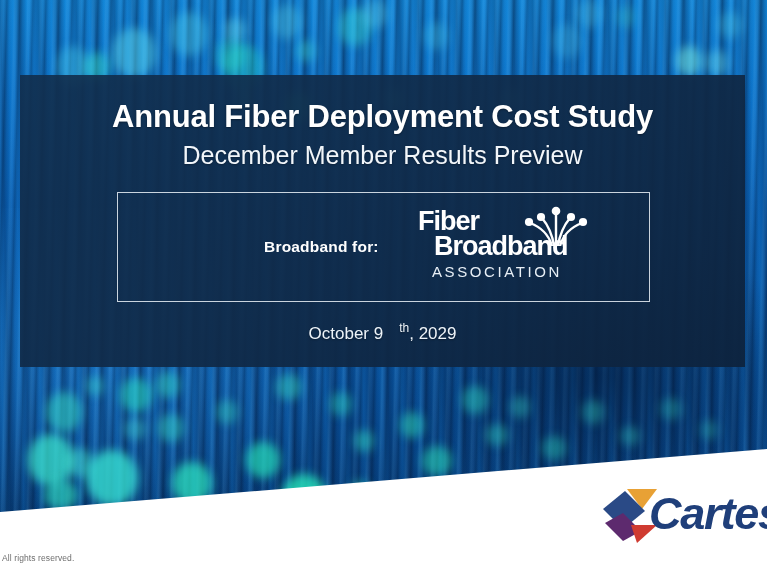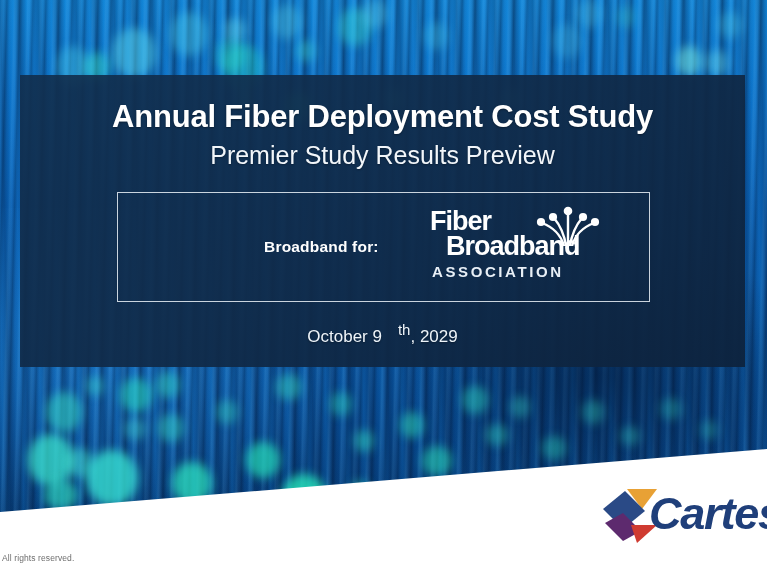--- a/index.html
+++ b/index.html
@@ -95,46 +95,46 @@
     border:1.6px solid rgba(235,242,248,.85);
   }
   .prepared-label {
     position:absolute; left:146px; top:45px;
     color:#ffffff; font-size:15.5px; font-weight:bold;
     letter-spacing:.2px;
   }
 
   
   .fba {
-    position:absolute; left:300px; top:12px; width:192px; height:88px;margin-left:12px;
+    position:absolute; left:300px; top:12px; width:192px; height:88px;
   }
   .fba-fiber { position:absolute; left:104px; top:1px; width:68px; height:40px; }
   .fba-line1 {
     position:absolute; left:0px; top:3px;
     color:#ffffff; font-size:27px; font-weight:bold;
     letter-spacing:-1px; line-height:1;
   }
   .fba-line2 {
     position:absolute; left:16px; top:28px;
     color:#ffffff; font-size:27px; font-weight:bold;
     letter-spacing:-1px; line-height:1;
   }
   .fba-line3 {
-    position:absolute; left:2px; top:59px;
-    color:#e8eff6; font-size:15px; font-weight:bold;
+    position:absolute; left:14px; top:59px;
+    color:#e8eff6; font-size:15px; font-weight:normal;
     letter-spacing:2.6px; line-height:1;text-align:center;
   }
 
   .date {
     position:absolute; left:0; right:0; top:246px;
     text-align:center;
     color:#eef4f9; font-size:17px; font-weight:normal;
     text-shadow:0 1px 2px rgba(0,0,0,.3);
   }
-  .date sup { font-size:15px; vertical-align:super;margin-left:16px; }
+  .date sup { font-size:12px; vertical-align:super;margin-left:16px; }
 
   
   .wedge {
     position:absolute; left:0; top:0; width:767px; height:575px;
     pointer-events:none;
   }
 
   
   .cartesian {
     position:absolute; left:601px; top:484px;
@@ -214,21 +214,21 @@
     <div class="bokeh soft" style="left:660px; top:398px; width:22px; height:22px; background:rgba(55,225,200,.28);"></div>
     <div class="bokeh soft" style="left:700px; top:420px; width:18px; height:20px; background:rgba(60,230,200,.26);"></div>
     <div class="bokeh soft" style="left:350px; top:480px; width:20px; height:20px; background:rgba(55,235,195,.40);"></div>
     <div class="bokeh soft" style="left:86px;  top:376px; width:18px; height:20px; background:rgba(65,230,210,.40);"></div>
   </div>
 
   <div class="panel">
     <div class="panel-inner">
 
       <div class="title">Annual Fiber Deployment Cost Study</div>
-      <div class="subtitle">Premier Study Results Preview</div>
+      <div class="subtitle">December Member Results Preview</div>
 
       <div class="prepbox">
 
         <div class="prepared-label">Broadband for:</div>
 
         <div class="fba">
 
           <svg class="fba-fiber" viewBox="0 0 68 40">
             <g stroke="#ffffff" stroke-width="2.4" fill="none" stroke-linecap="round">
               <path d="M30 40 C 26 26, 16 20, 8 17"></path>

